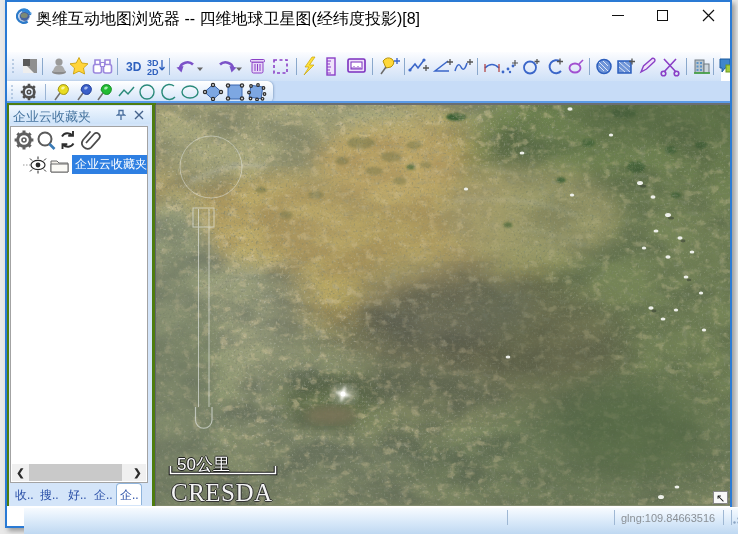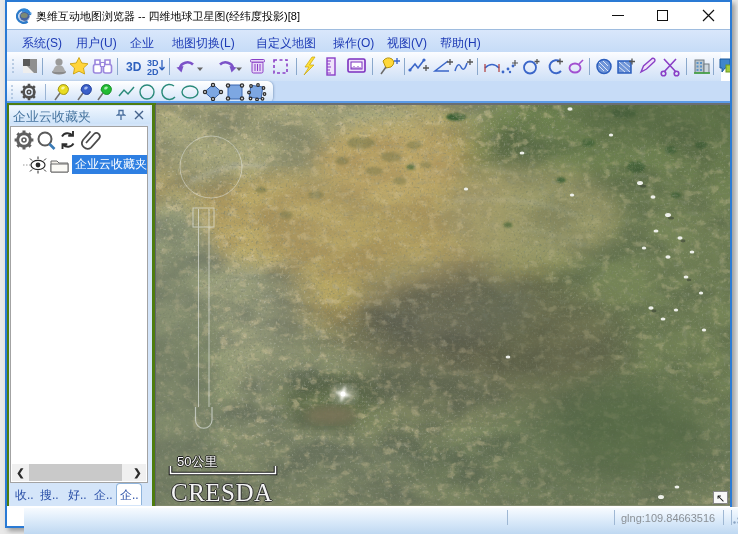--- a/index.html
+++ b/index.html
@@ -3,21 +3,21 @@
 <meta charset="utf-8">
 <style>
 * { margin:0; padding:0; box-sizing:border-box; }
 html,body { width:738px; height:534px; overflow:hidden; background:#e9e9e9;
   font-family:"Liberation Sans", sans-serif; }
 #win { position:absolute; left:5px; top:0px; width:727px; height:528px;
   border:2px solid #2a7ad4; background:#ffffff;
   box-shadow: 3px 3px 5px rgba(110,110,110,0.65); }
 
 #titlebar { position:absolute; left:0; top:0; width:723px; height:27px; background:#ffffff; }
-#title-text { position:absolute; left:29px; top:7px; font-size:11px; color:#000000; }
+#title-text { position:absolute; left:29px; top:7px; font-size:16px; color:#000000; }
 .winbtn { position:absolute; top:0; width:14px; height:27px; }
 
 #menubar { position:absolute; left:0; top:27px; width:723px; height:23px;
   background:linear-gradient(#d9e7fb,#c6dcf7); border-top:1px solid #9ebcdf;}
 #menubar span { position:absolute; top:5px; font-size:12px; color:#1d3ab5; }
 
 #tb1 { position:absolute; left:0; top:50px; width:714px; height:29px;
   background:linear-gradient(#fcfdff, #e3ecfa 55%, #cfe1f7); }
 
 #tb2 { position:absolute; left:0; top:79px; width:723px; height:22px; background:#c7dcf7; }
@@ -41,21 +41,21 @@
 #hthumb { position:absolute; left:17px; top:0px; width:93px; height:17px; background:#c9c9c9; }
 .sarrow { position:absolute; top:0; width:17px; height:17px; color:#2b2b2b; font-size:10px;
   text-align:center; line-height:17px; font-weight:bold;}
 #ptabs { position:absolute; left:0px; top:378px; width:141px; height:22px; font-size:12px; color:#2b50a8; }
 #ptabs span { position:absolute; top:4px; }
 #seltab { position:absolute; left:107px; top:0px; width:26px; height:22px; background:#ffffff;
   border:1px solid #8fb4dc; border-bottom:none; border-radius:4px 4px 0 0; }
 
 #map { position:absolute; left:148px; top:103px; width:575px; height:401px; background:#828a6e; overflow:hidden; border-left:1px solid #63676b;}
 
-#scalebar { position:absolute; left:21px; top:348px; color:#ffffff; font-size:13px;
+#scalebar { position:absolute; left:21px; top:348px; color:#ffffff; font-size:17px;
   text-shadow:-1px 0 #222, 0 -1px #222, 1px 0 #222, 0 1px #222; }
 #cresda { position:absolute; left:15px; top:374px; color:#f4f4f4; font-size:25px; letter-spacing:0.5px;
   font-family:"Liberation Serif", serif;
   text-shadow:-1px 0 #333, 0 -1px #333, 1px 0 #333, 0 1px #333; }
 #navarrow { position:absolute; right:2px; bottom:2px; width:15px; height:13px; background:#f8f8f8;
   border:1px solid #888; color:#111; font-size:11px; line-height:12px; text-align:center;}
 
 #statusbar { position:absolute; left:0; top:505px; width:723px; height:28px;
   background:linear-gradient(#f7fbff,#dcebfa 45%,#bdd7f1); border-top:1px solid #ffffff;margin-left:17px; }
 #statusbar .sep { position:absolute; top:2px; width:1px; height:15px; background:#9fb8d4; }
@@ -80,30 +80,20 @@
         <line x1="1" y1="13.5" x2="13" y2="13.5" stroke="#111" stroke-width="1"></line>
       </svg>
     <svg class="winbtn" style="left:649px" width="14" height="27">
         <rect x="1.5" y="8.5" width="10" height="10" fill="none" stroke="#111" stroke-width="1"></rect>
       </svg>
     <svg class="winbtn" style="left:695px" width="14" height="27">
         <path d="M1,8 L12,19 M12,8 L1,19" stroke="#111" stroke-width="1.2" fill="none"></path>
       </svg>
   </div>
 
-  <div id="menubar">
-    <span style="left:15px">系统(S)</span>
-    <span style="left:69px">用户(U)</span>
-    <span style="left:123px">企业</span>
-    <span style="left:165px">地图切换(L)</span>
-    <span style="left:249px">自定义地图</span>
-    <span style="left:326px">操作(O)</span>
-    <span style="left:380px">视图(V)</span>
-    <span style="left:433px">帮助(H)</span>
-  </div>
 
   <div id="tb1">
     <svg id="tb1svg" width="723" height="29" viewBox="0 0 723 29">
       <g stroke="#8aa8cc" stroke-width="1">
         <line x1="6" y1="7" x2="6" y2="22" stroke-dasharray="2,2"></line>
         <line x1="35.5" y1="6" x2="35.5" y2="23"></line>
           <line x1="110.5" y1="6" x2="110.5" y2="23"></line>
         <line x1="162.5" y1="6" x2="162.5" y2="23"></line>
           <line x1="289.5" y1="6" x2="289.5" y2="23"></line>
         <line x1="365.5" y1="6" x2="365.5" y2="23"></line>

